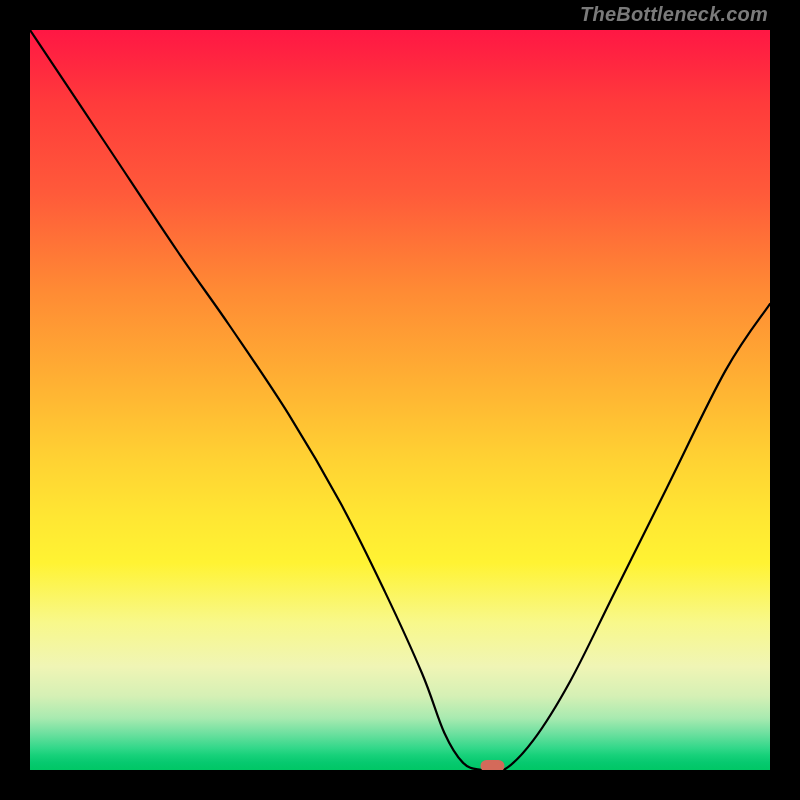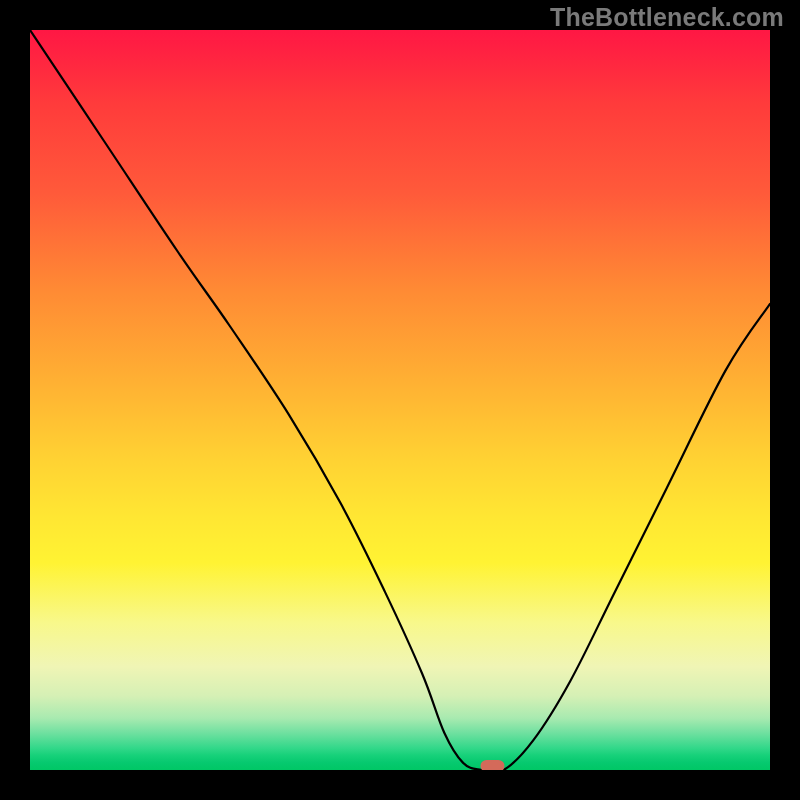--- a/index.html
+++ b/index.html
@@ -58,26 +58,27 @@
     stroke-linecap: round;
     stroke-linejoin: round;
   }
   .marker {
     fill: #d46a5a;
     stroke: none;
   }
   .attribution {
     position: absolute;
     top: 3px;
-    right: 16px;
+    right: 32px;
     color: #7a7a7a;
-    font-size: 25px;
+    font-size: 20px;
     font-weight: 600;
     letter-spacing: 0.2px;
     user-select: none;
+    font-style: italic;
   }
 </style>
 </head>
 <body>
 
 <div class="frame">
 
   <div class="plot-area">
     <svg class="plot-svg" viewBox="0 0 740 740" preserveAspectRatio="none">
       <path id="curve-path" class="curve" d="M 0.00 0.00 C 13.32 19.98, 47.36 71.04, 74.00 111.00 C 100.64 150.96, 125.36 188.70, 148.00 222.00 C 170.64 255.30, 179.82 266.70, 199.80 296.00 C 219.78 325.30, 239.02 352.83, 259.00 384.80 C 278.98 416.77, 293.48 441.63, 310.80 473.60 C 328.12 505.57, 340.55 531.76, 355.20 562.40 C 369.85 593.04, 381.54 618.49, 392.20 643.80 C 402.86 669.11, 407.07 687.02, 414.40 703.00 C 421.73 718.98, 426.24 725.94, 432.90 732.60 C 439.56 739.26, 444.07 738.67, 451.40 740.00 C 458.73 741.33, 464.28 745.33, 473.60 740.00 C 482.92 734.67, 491.21 726.38, 503.20 710.40 C 515.19 694.42, 525.55 677.84, 540.20 651.20 C 554.85 624.56, 567.28 597.03, 584.60 562.40 C 601.92 527.77, 616.42 498.76, 636.40 458.80 C 656.38 418.84, 676.95 373.70, 695.60 340.40 C 714.25 307.10, 732.01 285.79, 740.00 273.80"></path>

